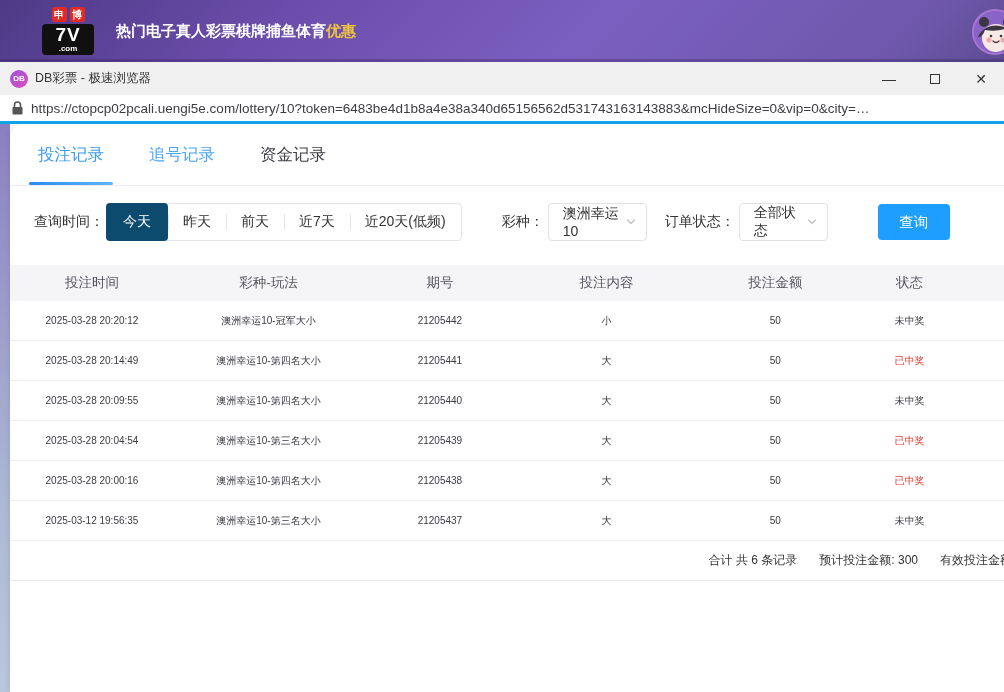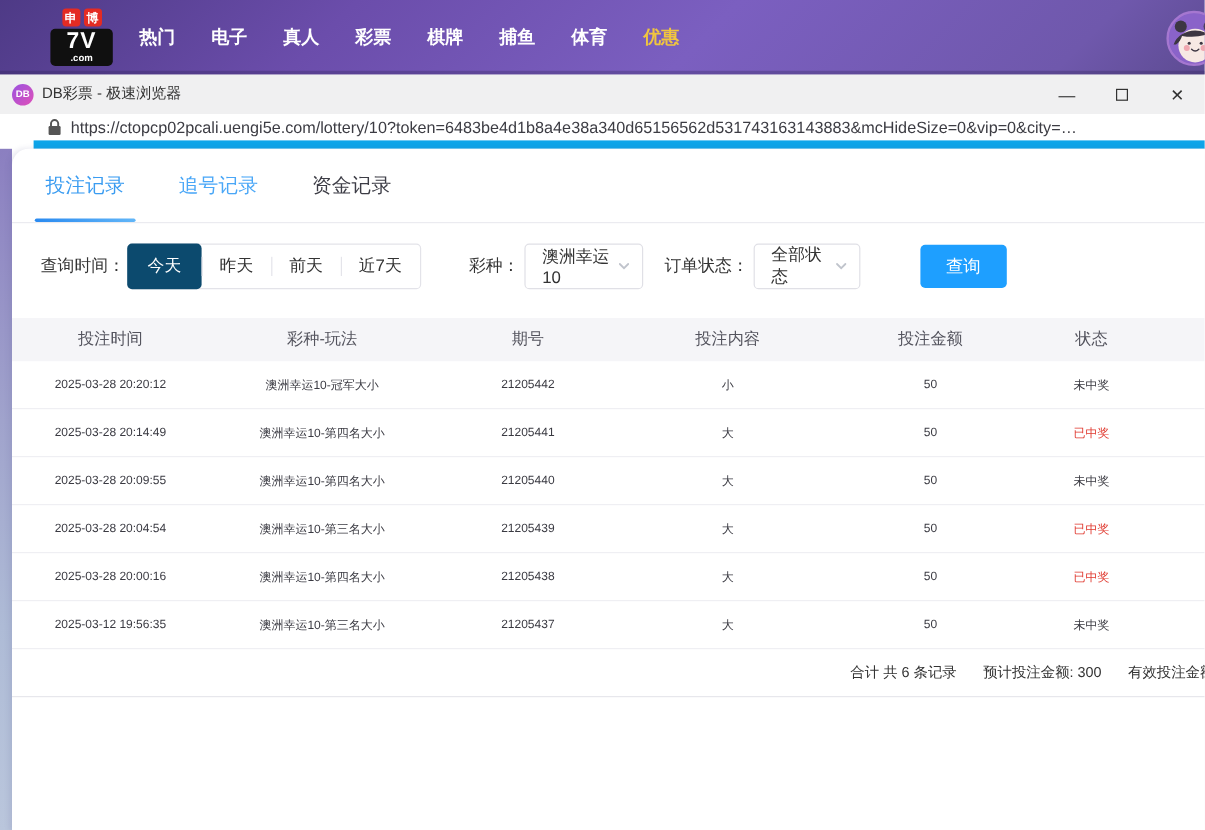--- a/index.html
+++ b/index.html
@@ -10,38 +10,38 @@
     background:linear-gradient(135deg,#4e3a86 0%,#6b4dab 28%,#7b5fc0 58%,#6f58ac 88%,#5d4b92 100%); }
   .banner::after { content:""; position:absolute; left:0; right:0; bottom:0; height:3px; background:rgba(40,30,80,.28); }
   .logo { display:flex; flex-direction:column; align-items:center; margin-left:42px; }
   .logo-row { display:flex; gap:3px; margin-bottom:2px; }
   .logo-sq { width:15px; height:15px; background:#e42b23; color:#fff; border-radius:3px;
     font-size:10px; font-weight:bold; display:flex; align-items:center; justify-content:center; }
   .logo-black { width:52px; background:#101010; border-radius:4px; padding:1px 0 2px;
     display:flex; flex-direction:column; align-items:center; color:#fff; }
   .logo-7v { font-size:19px; font-weight:900; line-height:20px; letter-spacing:1px; }
   .logo-com { font-size:8px; font-weight:bold; line-height:8px; }
-  .nav { display:flex; gap:30px; margin-left:22px; }
+  .nav { display:flex; margin-left:22px; }
   .nav-item { color:#fff; font-size:15px; font-weight:bold; cursor:pointer; white-space:nowrap; }
   .nav-item.hl { color:#f0c53f; }
   .avatar { position:absolute; right:-14px; top:9px; width:46px; height:46px; border-radius:50%;
     border:2px solid #a577d0; overflow:hidden; background:#8a63c9; }
 
   
   .titlebar { height:33px; background:#f0f0f1; display:flex; align-items:center; padding-left:10px; }
   .favicon { width:18px; height:18px; border-radius:50%; background:linear-gradient(135deg,#9a52e0,#e04fb8);
     color:#fff; font-size:8px; font-weight:bold; display:flex; align-items:center; justify-content:center; }
   .win-title { font-size:12.5px; color:#333; margin-left:7px; flex:1; }
   .win-controls { display:flex; height:100%; }
   .win-btn { width:46px; height:100%; display:flex; align-items:center; justify-content:center;
     color:#333; font-size:14px; cursor:pointer; }
   .max-glyph { width:10px; height:10px; border:1.5px solid #333; display:inline-block; }
 
   
-  .urlbar { height:29px; background:#fff; border-bottom:7px solid #0ea5e9; display:flex; align-items:center; padding-left:12px;margin-left:28px; }
+  .urlbar { height:29px; background:#fff; border-bottom:3px solid #0ea5e9; display:flex; align-items:center; padding-left:12px; }
   .url-text { font-size:13.5px; color:#3c3c43; margin-left:8px; white-space:nowrap; overflow:hidden; }
 
   
   .page { position:relative; height:568px; }
   .bg-strip { position:absolute; left:0; top:0; bottom:0; width:10px;
     background:linear-gradient(180deg,#8b7fc0 0%,#a0a3cc 40%,#aebbd6 70%,#bac6dc 100%); }
   .card { position:absolute; left:10px; top:0; right:0; bottom:0; background:#fff;
     border-top-left-radius:14px; overflow:hidden; box-shadow:-2px 0 4px rgba(80,80,140,.12); }
 
   
@@ -157,20 +157,21 @@
       <div class="tab t2">资金记录</div>
     </div>
 
     <div class="filters">
       <span class="flabel">查询时间：</span>
       <div class="seg">
         <span class="seg-btn active">今天</span>
         <span class="seg-btn">昨天</span>
         <span class="seg-btn">前天</span>
         <span class="seg-btn">近7天</span>
+        <span class="seg-btn">近20天(低频)</span>
       </div>
       <div class="sp1"></div>
       <span class="flabel">彩种：</span>
       <div class="sel sel-lottery">
         <span>澳洲幸运10</span>
         <svg class="chev" viewBox="0 0 10 10">
           <path d="M1.5 3 L5 6.5 L8.5 3" stroke="#c0c4cc" stroke-width="1.5" fill="none" stroke-linecap="round"></path>
         </svg>
       </div>
       <div class="sp2"></div>

